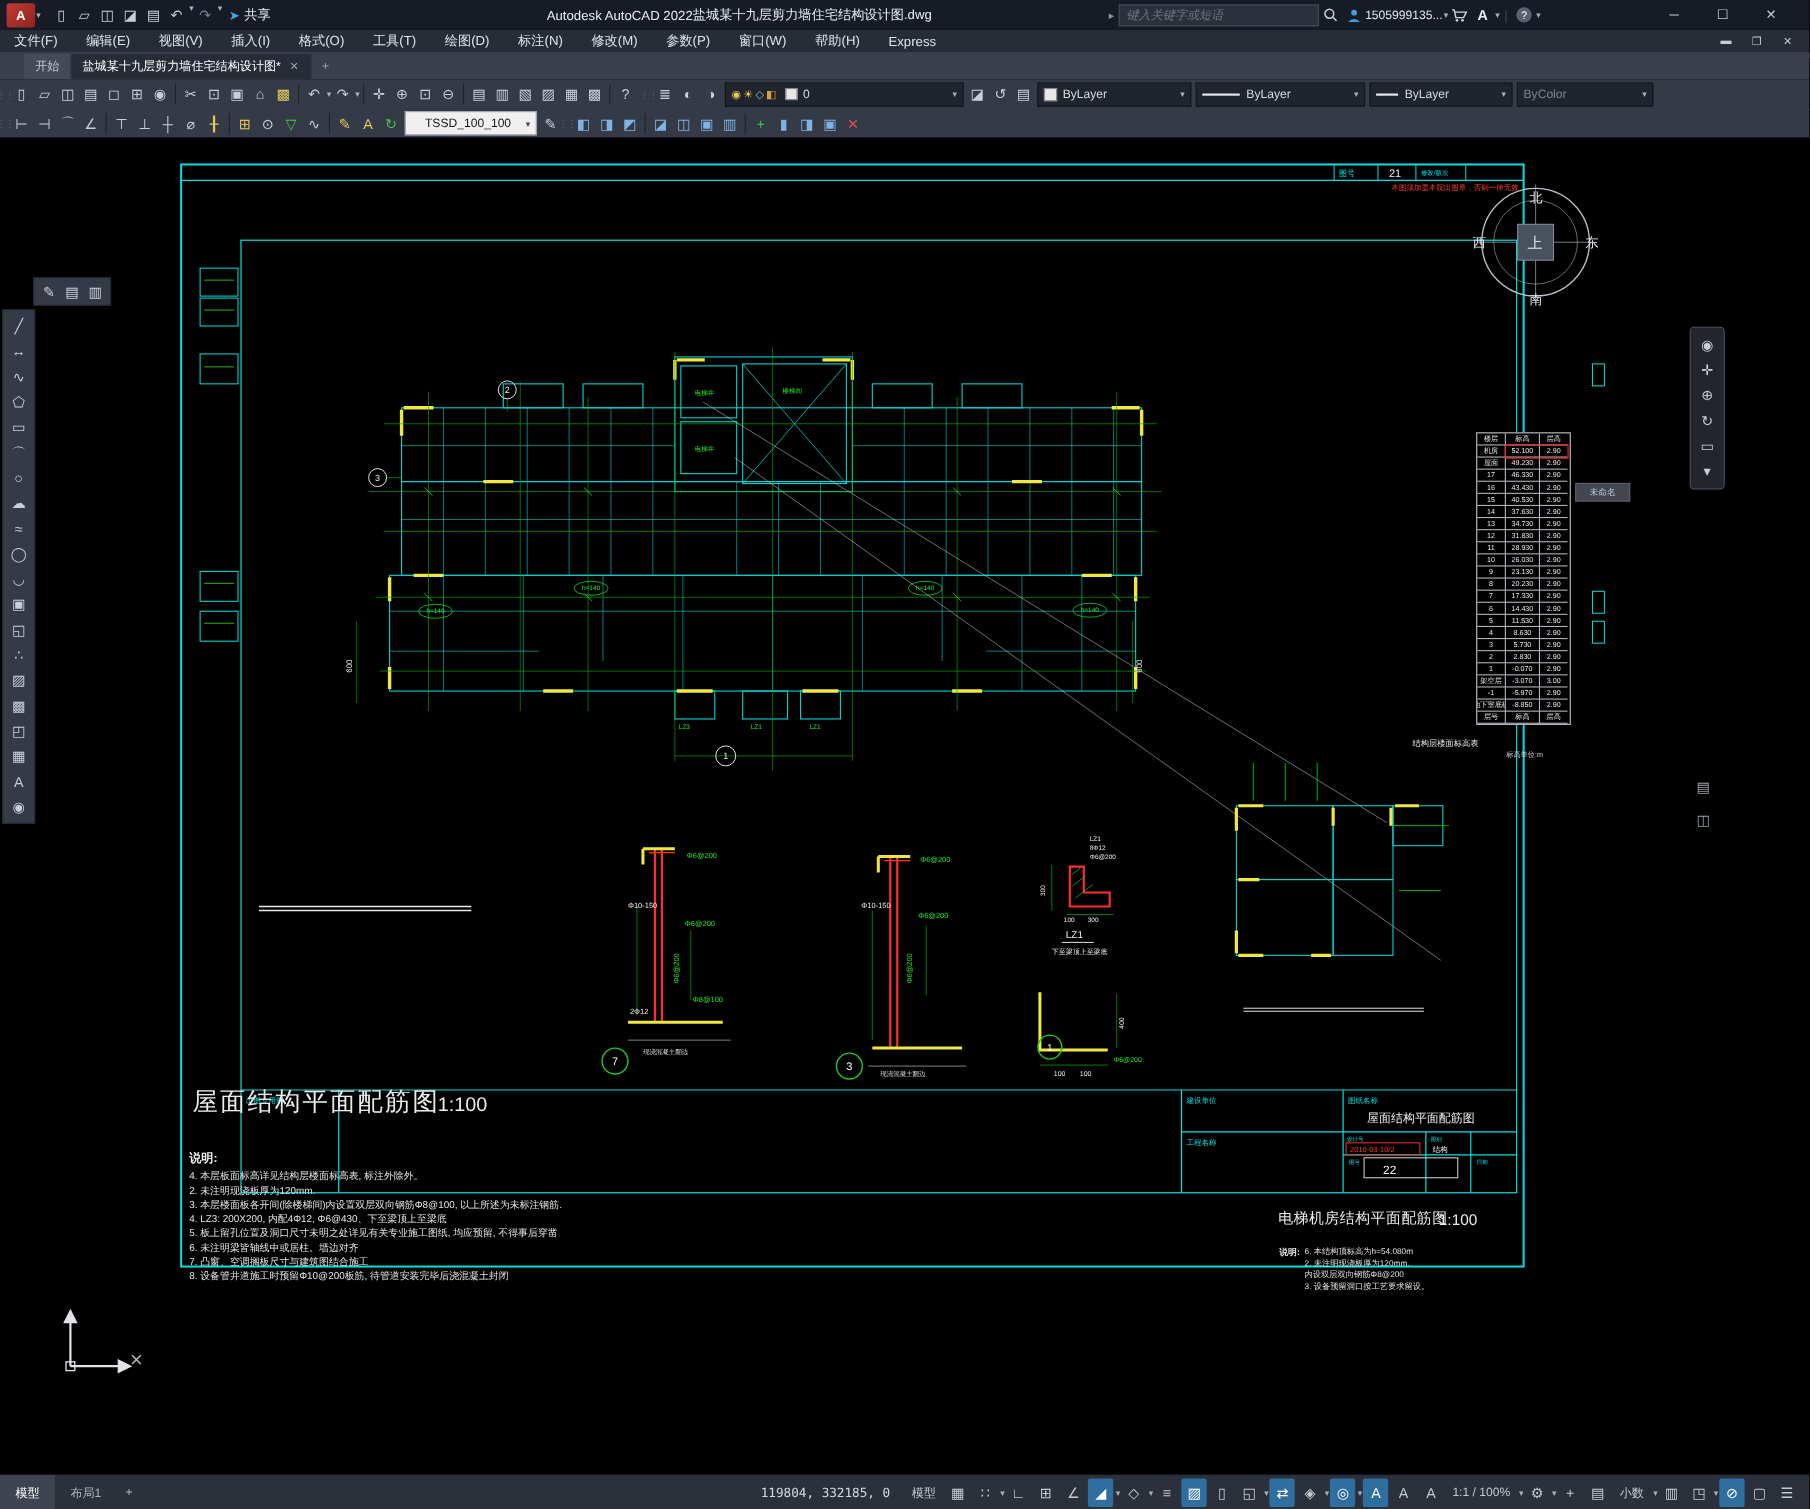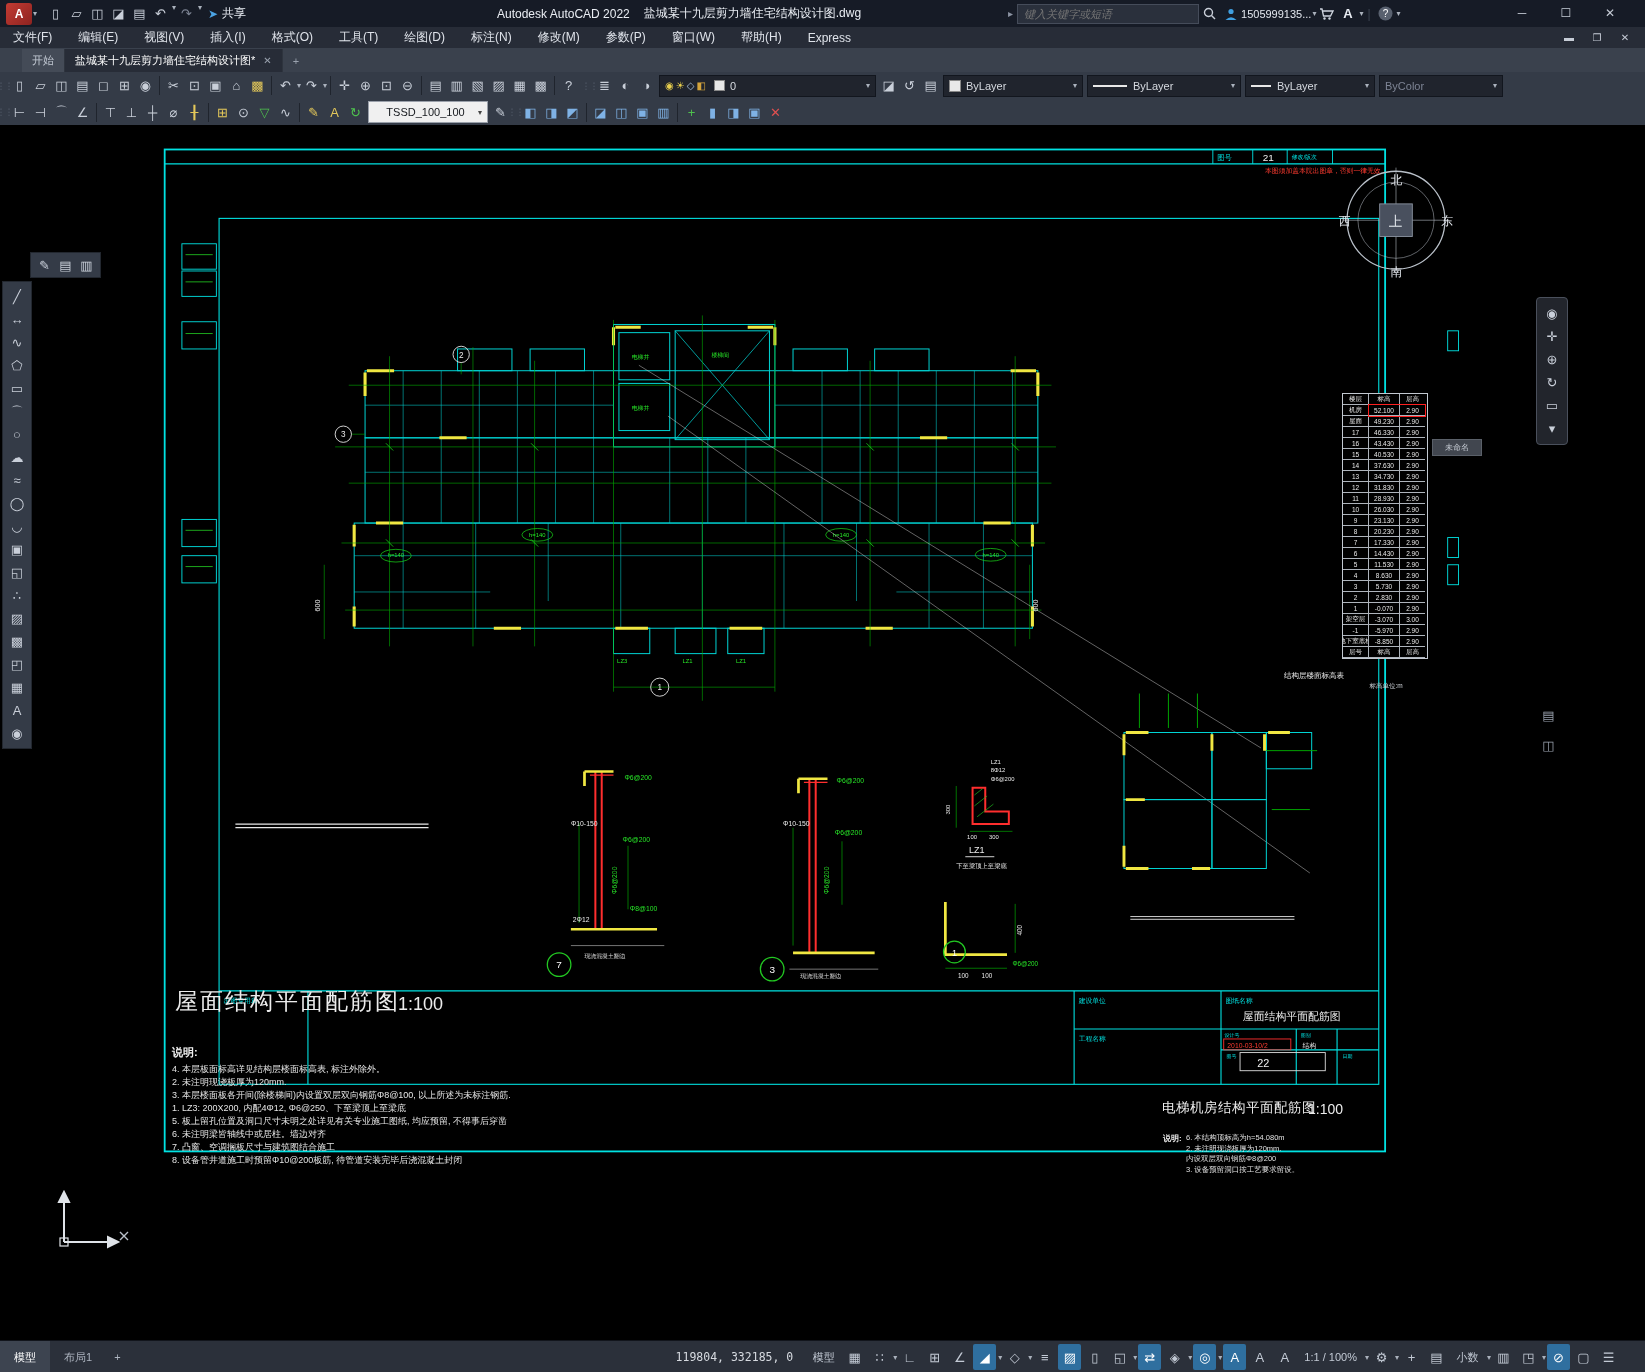--- a/index.html
+++ b/index.html
@@ -73,21 +73,21 @@
     <div class="ico">▤</div>
     <div class="ico">↶</div>
       <span class="caret">▾</span>
     <div class="ico" style="color:#7d8494">↷</div>
       <span class="caret">▾</span>
   </div>
   <div style="display:flex;align-items:center;margin-left:6px;color:#e8ecf2;">
     <span style="color:#4ba3e3;margin-right:4px;">➤</span>
     <span>共享</span>
   </div>
-  <div class="abs" style="left:497px;top:0;height:27px;display:flex;align-items:center;gap:14px;white-space:nowrap;">
+  <div class="abs" style="left:497px;top:0;height:27px;display:flex;align-items:center;white-space:nowrap;">
     <span style="color:#e9edf3;">Autodesk AutoCAD 2022</span>
     <span style="color:#e9edf3;">盐城某十九层剪力墙住宅结构设计图.dwg</span>
   </div>
   <div class="abs" style="left:1008px;top:3px;display:flex;align-items:center;">
     <span style="color:#8b93a2;font-size:10px;margin-right:4px;">▸</span>
     <input style="width: 168px; height: 18px; background: rgb(42, 48, 60); border: 1px solid rgb(69, 76, 90); color: rgb(154, 162, 176); font-size: 11px; font-style: italic; padding: 0px 6px; outline: none;" placeholder="键入关键字或短语">
     <span class="ico">
       <svg width="13" height="13" viewBox="0 0 13 13">
           <circle cx="5.5" cy="5.5" r="4" fill="none" stroke="#c9cfd9" stroke-width="1.4"></circle>
           <line x1="8.5" y1="8.5" x2="12" y2="12" stroke="#c9cfd9" stroke-width="1.4"></line>
@@ -522,21 +522,21 @@
     <text x="1302" y="1164" fill="#f0f0f0" font-size="12">22</text>
   </svg>
 
   <div class="abs" id="main-title">屋面结构平面配筋图</div>
   <div class="abs" id="main-scale">1:100</div>
   <div class="abs" id="notes-title">说明:</div>
   <div class="abs" id="notes">
       <div class="">4. 本层板面标高详见结构层楼面标高表, 标注外除外。</div>
       <div class="">2. 未注明现浇板厚为120mm.</div>
       <div class="">3. 本层楼面板各开间(除楼梯间)内设置双层双向钢筋Φ8@100, 以上所述为未标注钢筋.</div>
-      <div class="">1. LZ3: 200X200, 内配4Φ12, Φ6@250、下至梁顶上至梁底</div>
+      <div class="">4. LZ3: 200X200, 内配4Φ12, Φ6@430、下至梁顶上至梁底</div>
       <div class="">5. 板上留孔位置及洞口尺寸未明之处详见有关专业施工图纸, 均应预留, 不得事后穿凿</div>
       <div class="">6. 未注明梁皆轴线中或居柱。墙边对齐</div>
       <div class="">7. 凸窗、空调搁板尺寸与建筑图结合施工</div>
       <div class="">8. 设备管井道施工时预留Φ10@200板筋, 待管道安装完毕后浇混凝土封闭</div>
     </div>
 
   <div class="abs" id="mr-title">电梯机房结构平面配筋图</div>
   <div class="abs" id="mr-scale">1:100</div>
   <div class="abs" id="mr-notes-title">说明:</div>
   <div class="abs" id="mr-notes">
@@ -721,21 +721,21 @@
   </svg>
 
 <div class="ico abs" style="left: 1538px; top: 580px; color: rgb(154, 162, 174);">▤</div>
     <div class="ico abs" style="left: 1538px; top: 610px; color: rgb(154, 162, 174);">◫</div>
   </div>
 
 <div id="statusbar" class="abs">
   <div class="stab active">模型</div>
   <div class="stab">布局1</div>
   <div class="stab" style="padding:0 8px;">+</div>
-  <div style="margin-left:auto;display:flex;align-items:center;padding-right:24px;">
+  <div style="margin-left:auto;display:flex;align-items:center;padding-right:8px;">
     <div style="font-family:'DejaVu Sans Mono',monospace;font-size:11.5px;color:#d6dae0;padding:0 12px;">119804, 332185, 0</div>
     <div class="sico txt">模型</div>
     <div id="status-icons" style="display:flex;align-items:center;">
         <div class="sico">▦</div>
         <div class="sico">∷</div>
         <div class="caret">▾</div>
         <div class="sico">∟</div>
         <div class="sico">⊞</div>
         <div class="sico">∠</div>
         <div class="sico on">◢</div>

